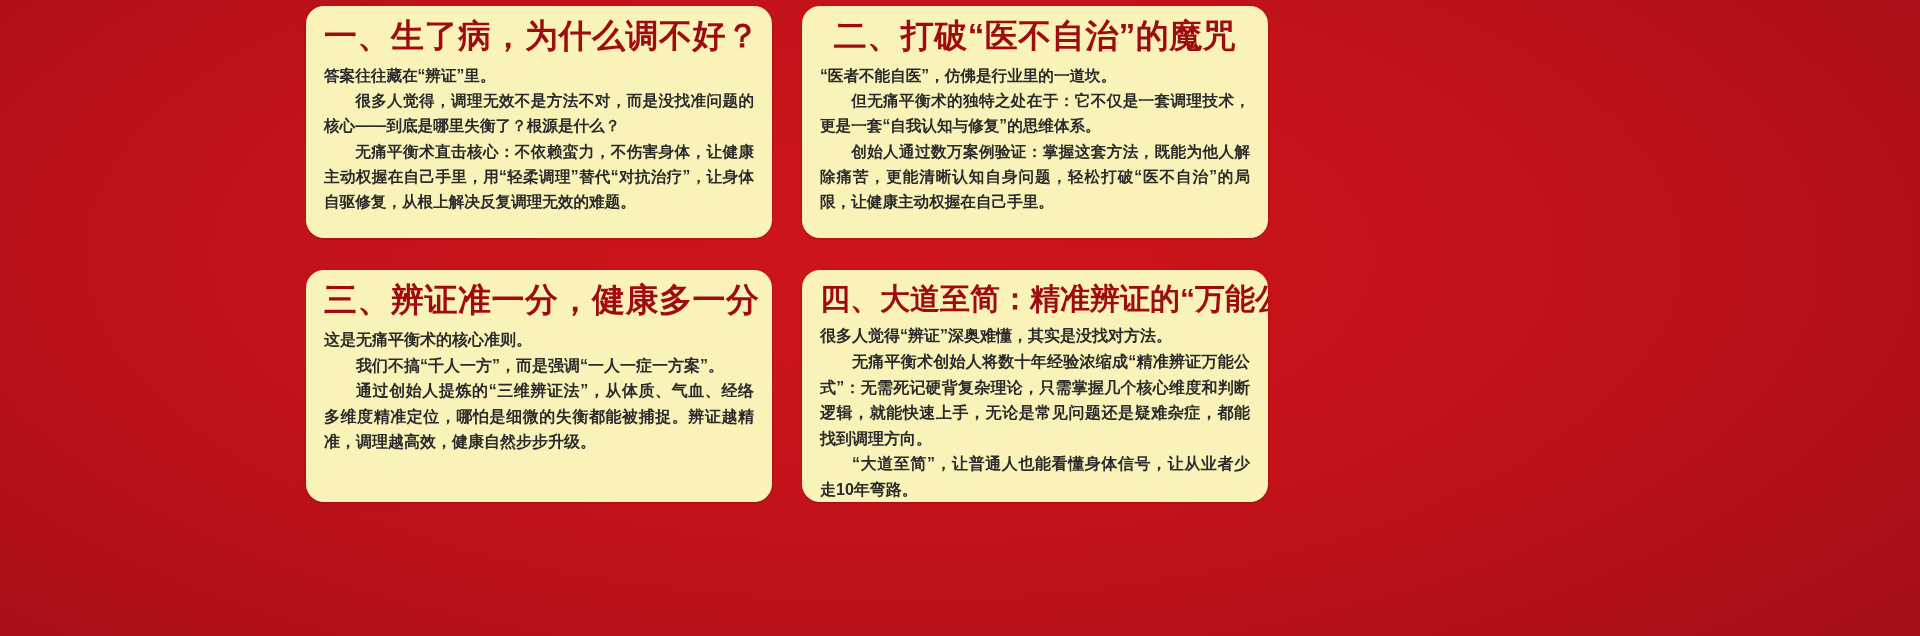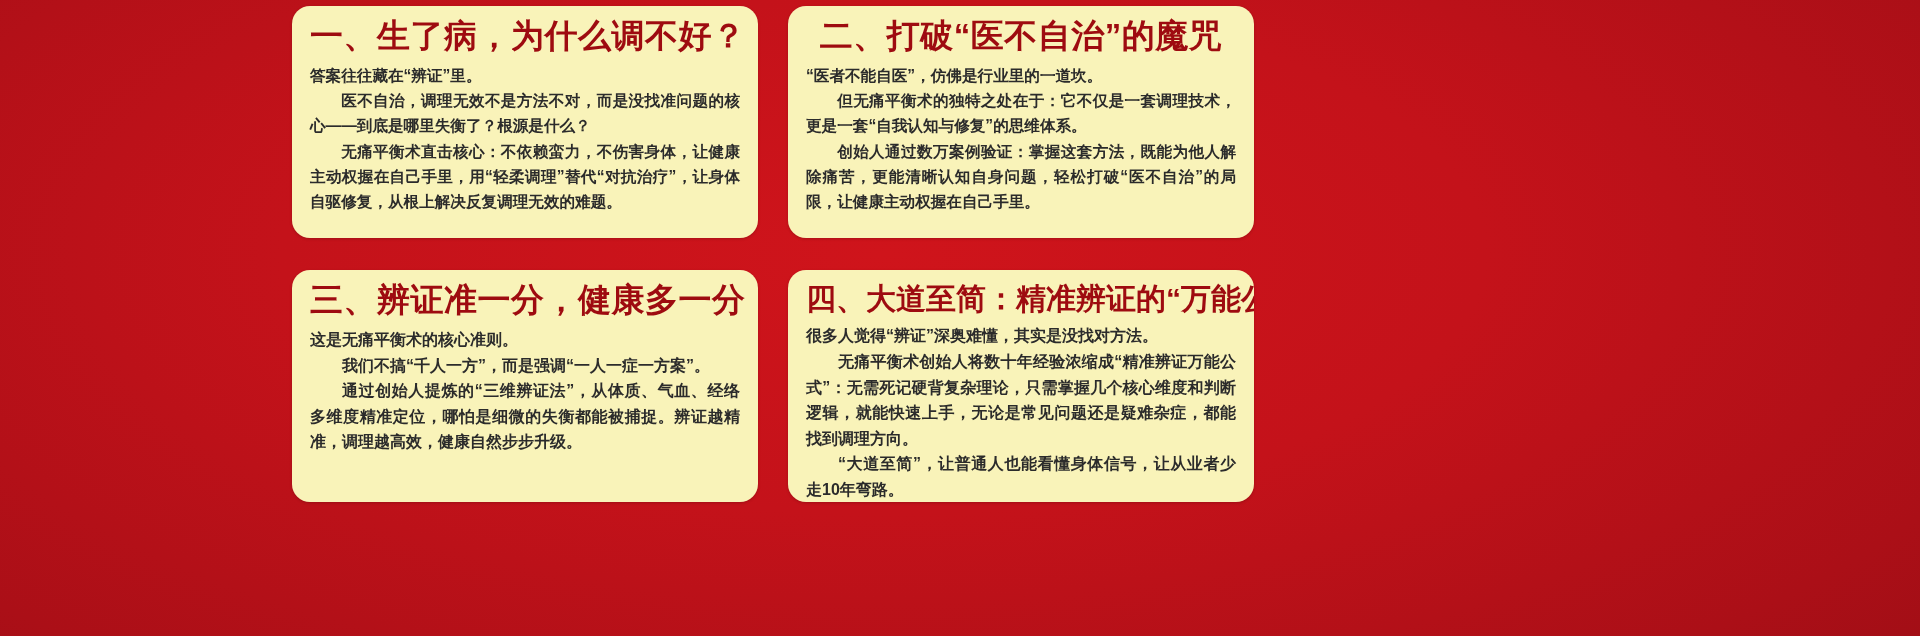--- a/index.html
+++ b/index.html
@@ -23,21 +23,21 @@
     background:
       radial-gradient(ellipse 92% 120% at 46% 40%,
         #cf141b 0%,
         #c4121a 34%,
         #ab0f17 68%,
         #8e0c13 100%);
   }
 
   #cards-grid {
     position: absolute;
-    left: 292px;
+    left: 306px;
     top: 6px;
     width: 786px;
     height: 620px;
     display: grid;
     grid-template-columns: 466px 466px;
     grid-template-rows: 232px 232px;
     column-gap: 30px;
     row-gap: 32px;
     align-content: start;
   }
@@ -89,21 +89,21 @@
 <body>
 
 <div id="backdrop"></div>
 
 <div id="cards-grid">
 
   <div class="card">
     <div class="card-title">一、生了病，为什么调不好？</div>
     <div class="card-body">
       <p>答案往往藏在“辨证”里。</p>
-      <p class="indent">医不自治，调理无效不是方法不对，而是没找准问题的核心——到底是哪里失衡了？根源是什么？</p>
+      <p class="indent">很多人觉得，调理无效不是方法不对，而是没找准问题的核心——到底是哪里失衡了？根源是什么？</p>
       <p class="indent">无痛平衡术直击核心：不依赖蛮力，不伤害身体，让健康主动权握在自己手里，用“轻柔调理”替代“对抗治疗”，让身体自驱修复，从根上解决反复调理无效的难题。</p>
     </div>
   </div>
 
   <div class="card">
     <div class="card-title">二、打破“医不自治”的魔咒</div>
     <div class="card-body">
       <p>“医者不能自医”，仿佛是行业里的一道坎。</p>
       <p class="indent">但无痛平衡术的独特之处在于：它不仅是一套调理技术，更是一套“自我认知与修复”的思维体系。</p>
       <p class="indent">创始人通过数万案例验证：掌握这套方法，既能为他人解除痛苦，更能清晰认知自身问题，轻松打破“医不自治”的局限，让健康主动权握在自己手里。</p>

